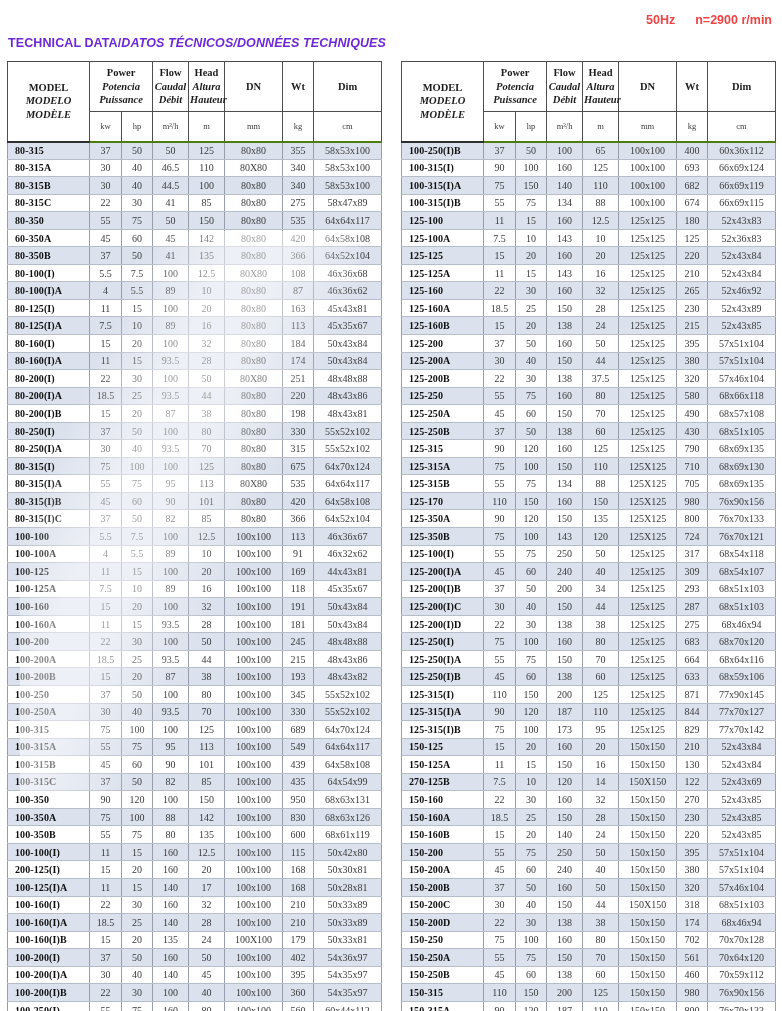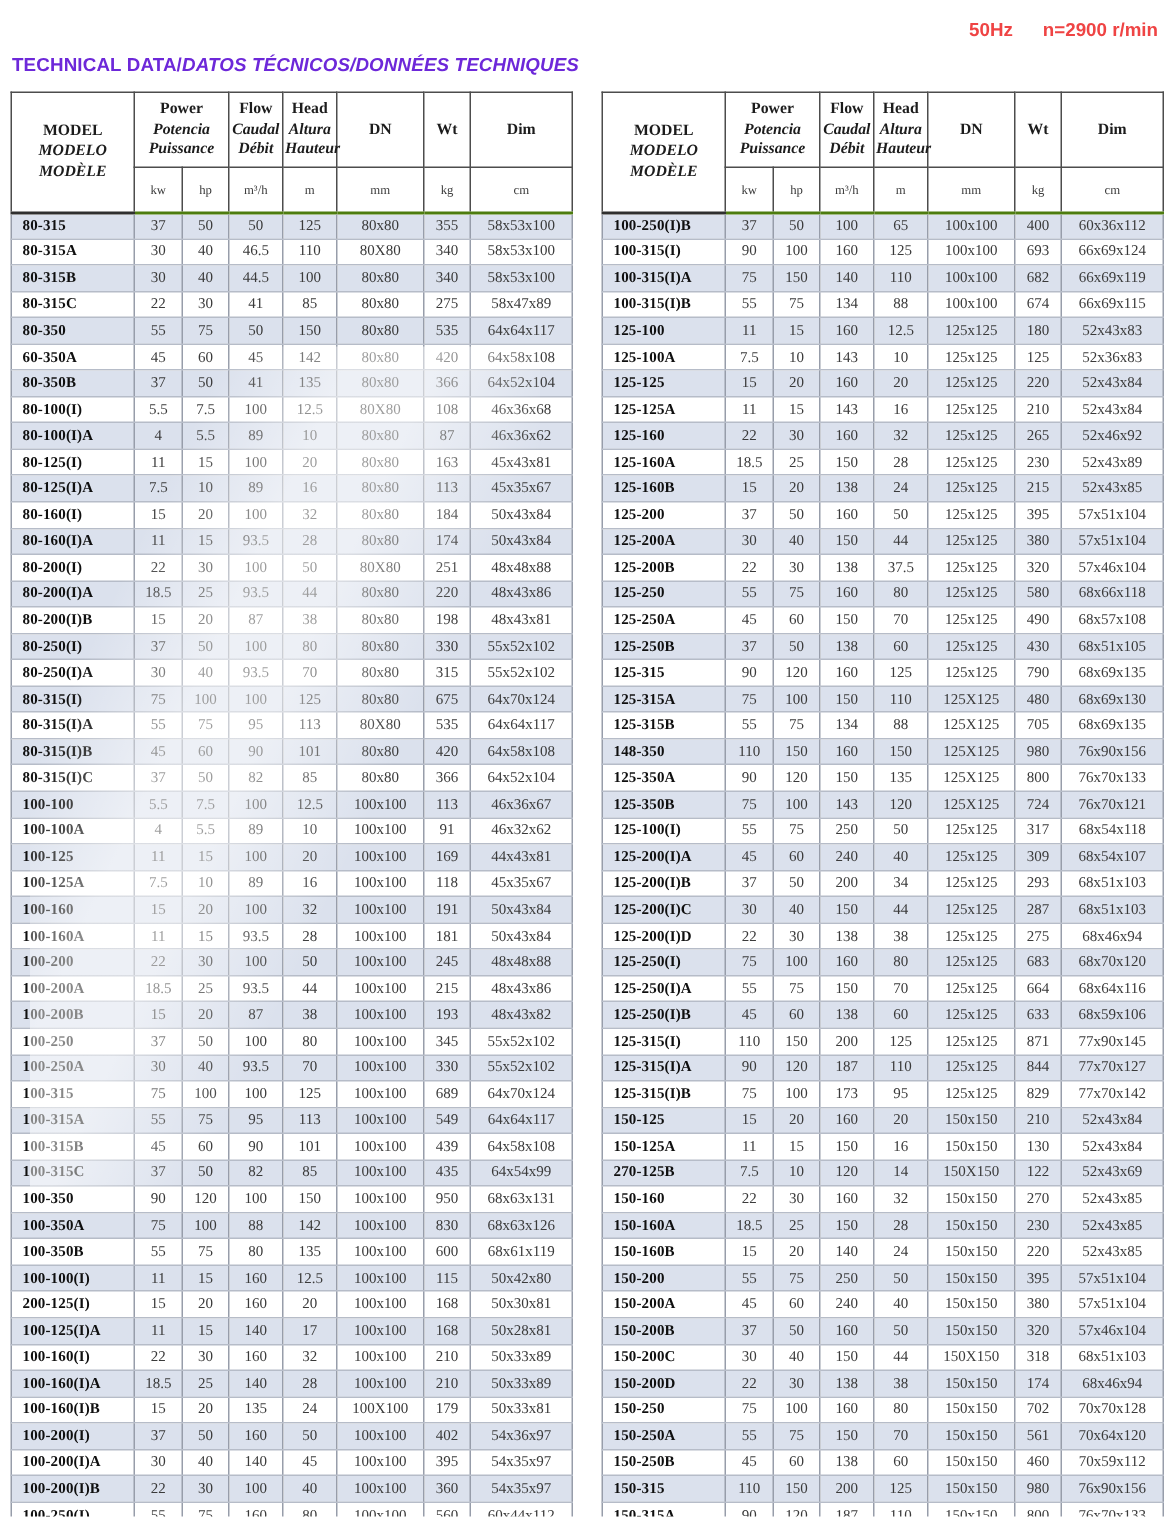--- a/index.html
+++ b/index.html
@@ -869,35 +869,35 @@
           <td>790</td>
           <td>68x69x135</td>
         </tr>
         <tr>
           <td class="model">125-315A</td>
           <td>75</td>
           <td>100</td>
           <td>150</td>
           <td>110</td>
           <td>125X125</td>
-          <td>480</td>
+          <td>710</td>
           <td>68x69x130</td>
         </tr>
         <tr>
           <td class="model">125-315B</td>
           <td>55</td>
           <td>75</td>
           <td>134</td>
           <td>88</td>
           <td>125X125</td>
           <td>705</td>
           <td>68x69x135</td>
         </tr>
         <tr>
-          <td class="model">148-350</td>
+          <td class="model">125-170</td>
           <td>110</td>
           <td>150</td>
           <td>160</td>
           <td>150</td>
           <td>125X125</td>
           <td>980</td>
           <td>76x90x156</td>
         </tr>
         <tr>
           <td class="model">125-350A</td>

